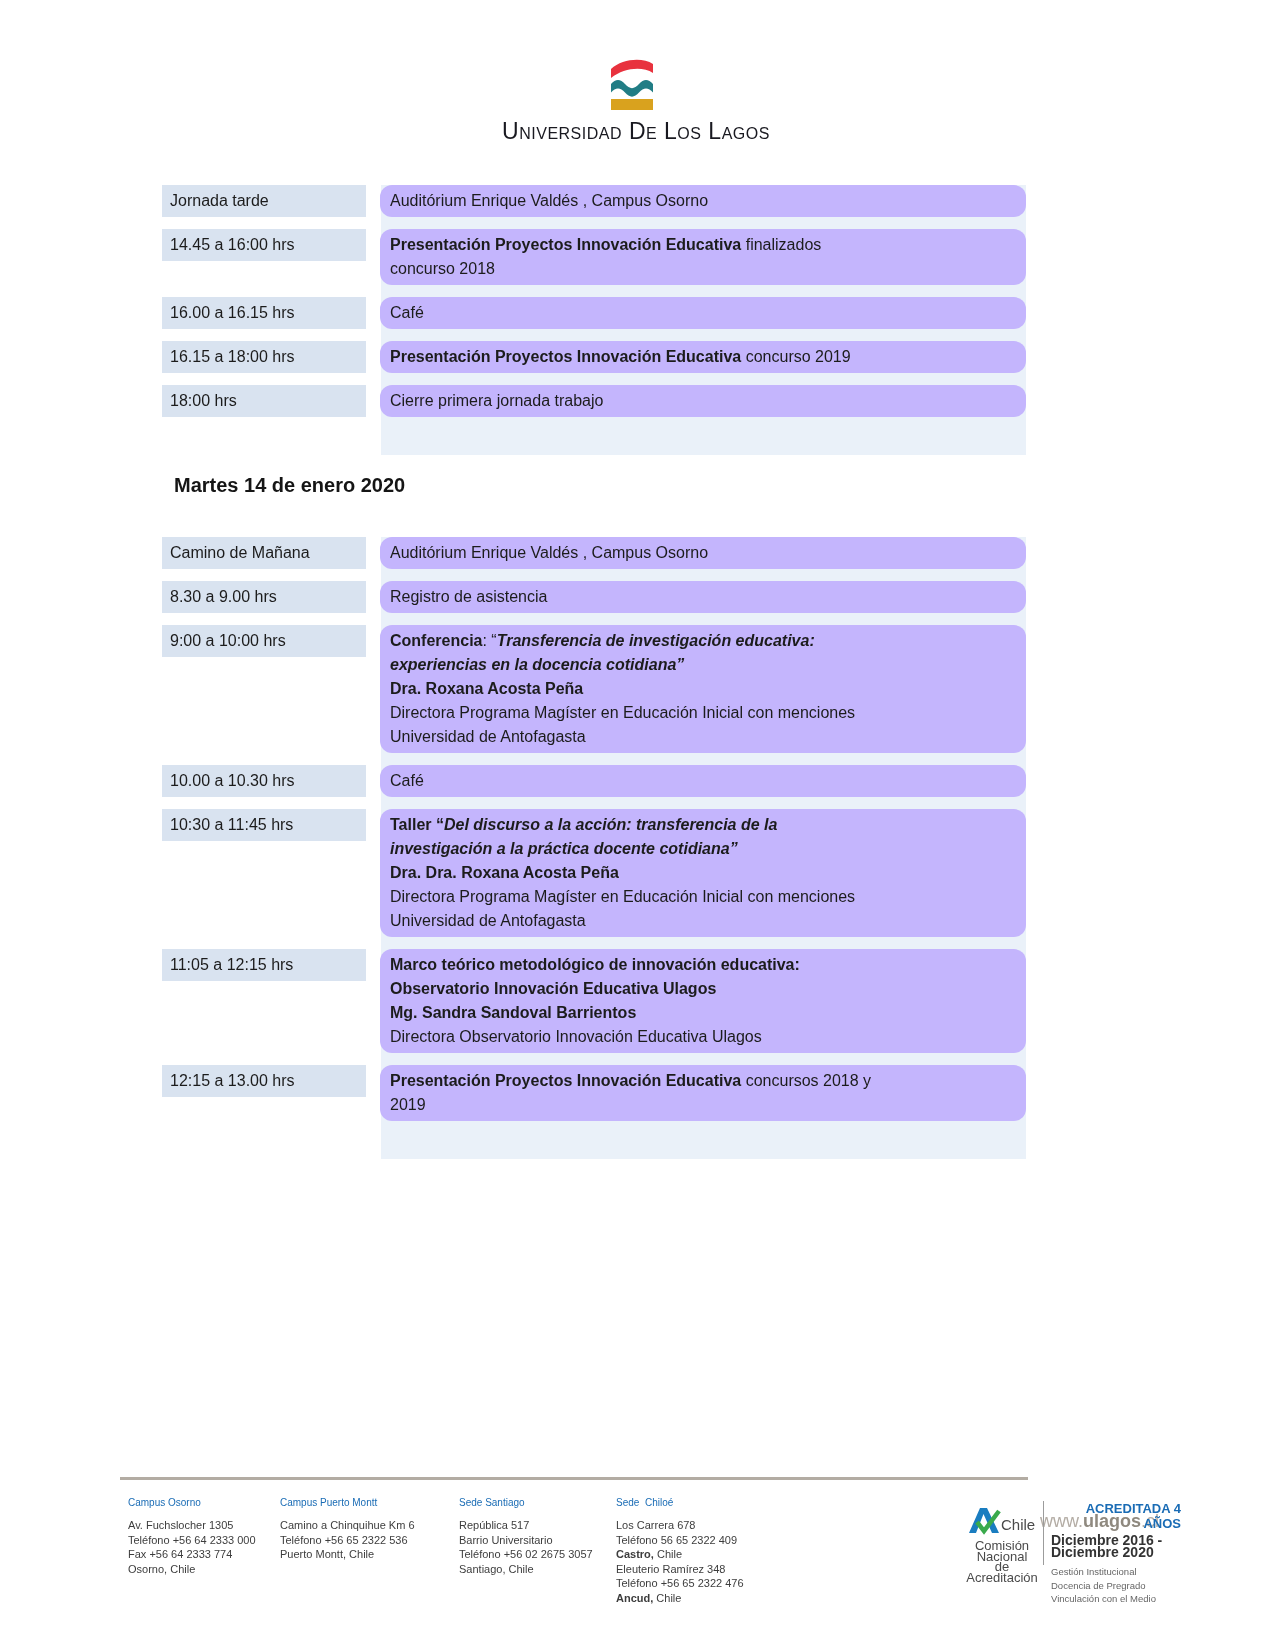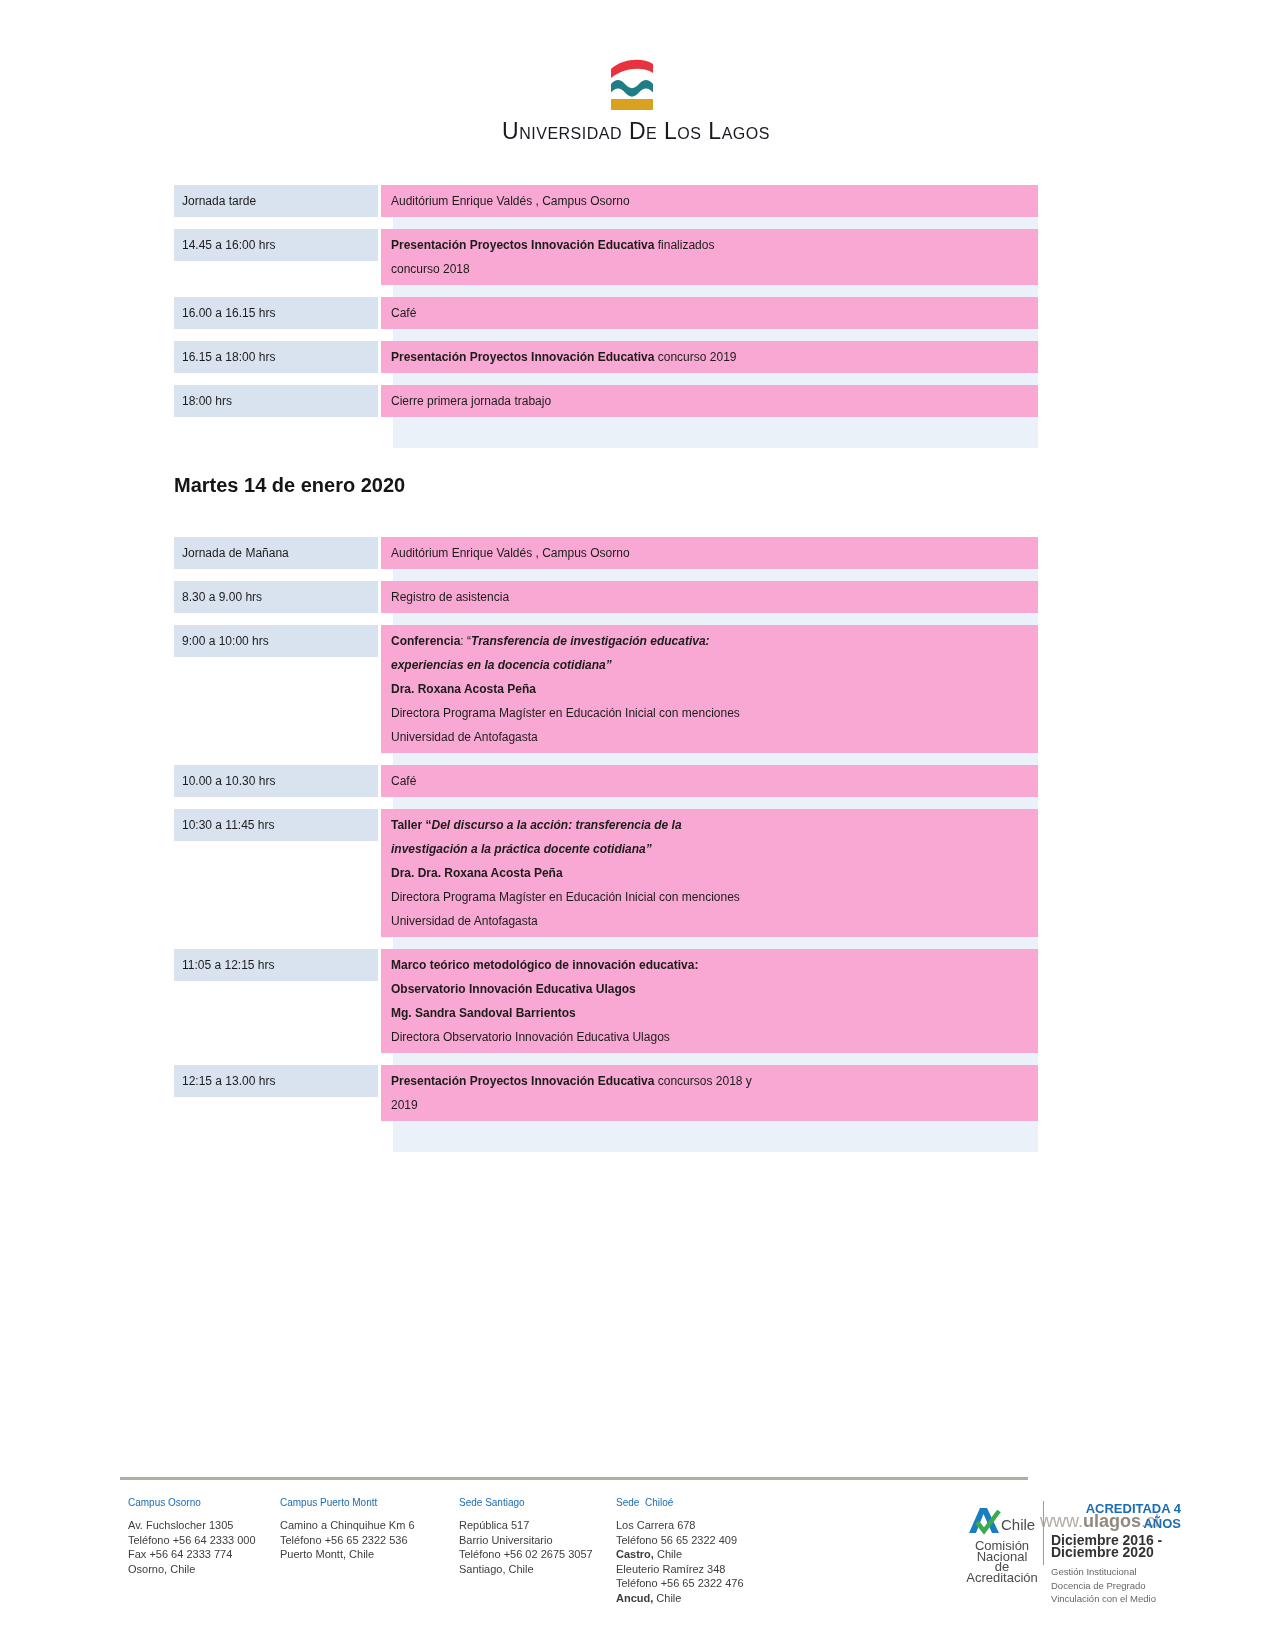--- a/index.html
+++ b/index.html
@@ -7,29 +7,29 @@
     width:1275px;height:1650px;position:relative;background:#ffffff;
     font-family:"Liberation Sans", sans-serif;color:#1c1c1c;overflow:hidden;
   }
   
   #logo-stripes{position:absolute;left:610px;top:57px;width:44px;height:53px;}
   #logo-text{
     position:absolute;left:436px;top:118px;width:400px;text-align:center;
     font-variant:small-caps;font-size:23px;letter-spacing:.5px;color:#191920;
   }
   
-  .sched{position:absolute;left:174px;width:864px;padding-bottom:19px;font-size:12px;}
+  .sched{position:absolute;left:162px;width:864px;padding-bottom:26px;font-size:16px;}
   #sched1{top:185px;}
   #sched2{top:537px;}
   .strip{position:absolute;left:219px;right:0;top:0;bottom:0;background:#eaf1f9;}
   .srow{position:relative;display:flex;align-items:flex-start;margin-bottom:12px;}
   .tcell{flex:none;width:204px;box-sizing:border-box;background:#d9e3f0;
          padding:4px 8px;line-height:24px;}
-  .dcell{flex:1;margin-left:3px;box-sizing:border-box;background:#f9a8d4;
-         padding:4px 10px;line-height:24px;}
+  .dcell{flex:1;margin-left:14px;box-sizing:border-box;background:#c4b5fd;
+         padding:4px 10px;line-height:24px;border-radius:12px;}
   .seg-b{font-weight:bold;}
   .seg-i{font-style:italic;}
   
   #day-heading{position:absolute;left:174px;top:474px;font-size:20px;font-weight:bold;color:#151515;}
   
   #footer-rule{position:absolute;left:120px;top:1477px;width:908px;height:3px;background:#b3aca3;}
   #website{position:absolute;left:1040px;top:1511px;font-size:18px;color:#b3aca4;}
   #website .w-bold{font-weight:bold;color:#8f897f;}
   .fcol{position:absolute;top:1494px;font-size:11px;color:#3d3d3d;line-height:14.6px;}
   .fcol-0{left:128px;width:145px;}
@@ -78,21 +78,21 @@
       <div class="tcell">18:00 hrs</div>
       <div class="dcell"><span class="">Cierre primera jornada trabajo</span></div>
     </div>
   </div>
 
 <div id="day-heading">Martes 14 de enero 2020</div>
 
 <div class="sched" id="sched2">
   <div class="strip"></div>
 <div class="srow">
-      <div class="tcell">Jornada de Mañana</div>
+      <div class="tcell">Camino de Mañana</div>
       <div class="dcell"><span class="">Auditórium Enrique Valdés , Campus Osorno</span></div>
     </div>
     <div class="srow">
       <div class="tcell">8.30 a 9.00 hrs</div>
       <div class="dcell"><span class="">Registro de asistencia</span></div>
     </div>
     <div class="srow">
       <div class="tcell">9:00 a 10:00 hrs</div>
       <div class="dcell"><span class="seg-b ">Conferencia</span><span class="">: “</span><span class="seg-b seg-i">Transferencia de investigación educativa:</span><br><span class="seg-b seg-i">experiencias en la docencia cotidiana”</span><br><span class="seg-b ">Dra. Roxana Acosta Peña</span><br><span class="">Directora Programa Magíster en Educación Inicial con menciones</span><br><span class="">Universidad de Antofagasta</span></div>
     </div>

